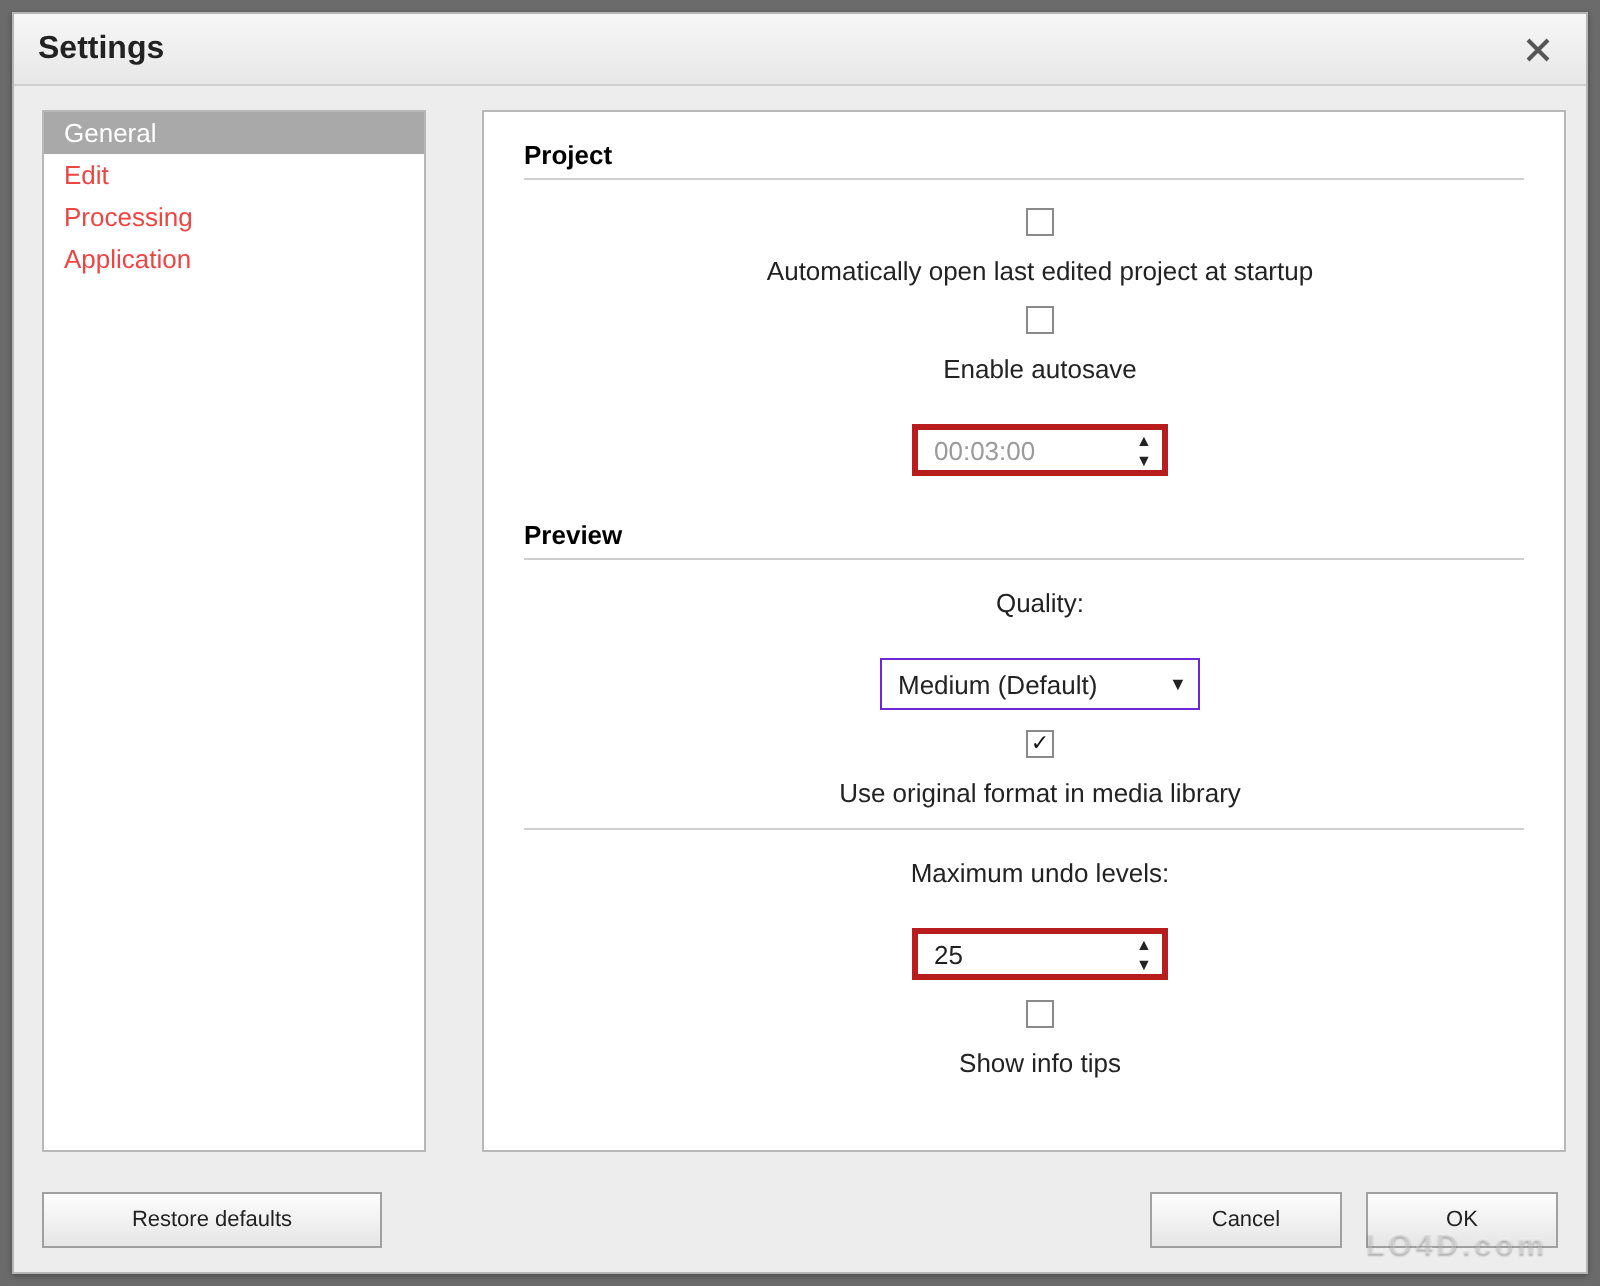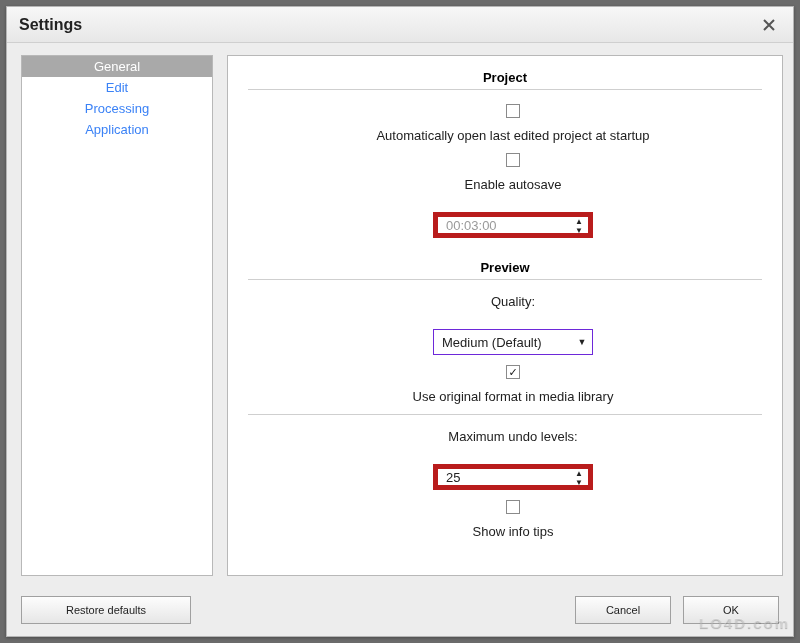--- a/index.html
+++ b/index.html
@@ -40,32 +40,31 @@
     width: 28px; height: 22px;
     display: flex; align-items: center; justify-content: center;
     color: #555;
     cursor: pointer;
     font-size: 16px;
   }
   .body {
     flex: 1;
     display: flex;
     padding: 12px 10px 8px 14px;
-    gap: 14px;
-    text-align: center;
+    gap: 28px;
   }
   .sidebar {
     width: 192px;
     background: #ffffff;
     border: 1px solid #b8b8b8;
   }
   .side-item {
     padding: 3px 10px;
     font-size: 13px;
-    color: #3b82f6;
+    color: #ef4444;
     cursor: pointer;
   }
   .side-item.selected {
     background: #a9a9a9;
     color: #ffffff;
   }
   .panel {
     flex: 1;
     background: #ffffff;
     border: 1px solid #b8b8b8;
@@ -99,22 +98,22 @@
     border: 1px solid #8a8a8a;
     background: #fff;
     display: inline-flex;
     align-items: center; justify-content: center;
     font-size: 11px; line-height: 1;
     color: #111;
     cursor: pointer;
   }
   .cb.checked::after { content: "✓"; }
   .spinbox {
-    width: 160px; height: 26px;
-    border: 5px solid #b91c1c;
+    width: 128px; height: 26px;
+    border: 3px solid #b91c1c;
     background: #fff;
     display: flex; align-items: stretch;
   }
   .spinbox .val {
     flex: 1; padding: 0 8px;
     display: flex; align-items: center;
     font-size: 13px;
   }
   .spinbox .val.disabled { color: #9a9a9a; }
   .spinbox .arrows {
@@ -160,21 +159,21 @@
     background: linear-gradient(#fdfdfd, #e6e6e6);
     font-size: 11px;
     color: #222;
     display: inline-flex; align-items: center; justify-content: center;
     cursor: pointer;
     border-radius: 0;
   }
   .btn.wide { min-width: 170px; }
   .watermark {
     position: absolute;
-    right: 10px; bottom: 12px;
+    right: 26px; bottom: 12px;
     font-size: 15px;
     letter-spacing: 2px;
     font-weight: bold;
     color: rgba(255,255,255,0.35);
     pointer-events: none;
     text-shadow: 0 1px 1px rgba(0,0,0,0.25);
   }
 </style>
 </head>
 <body>

